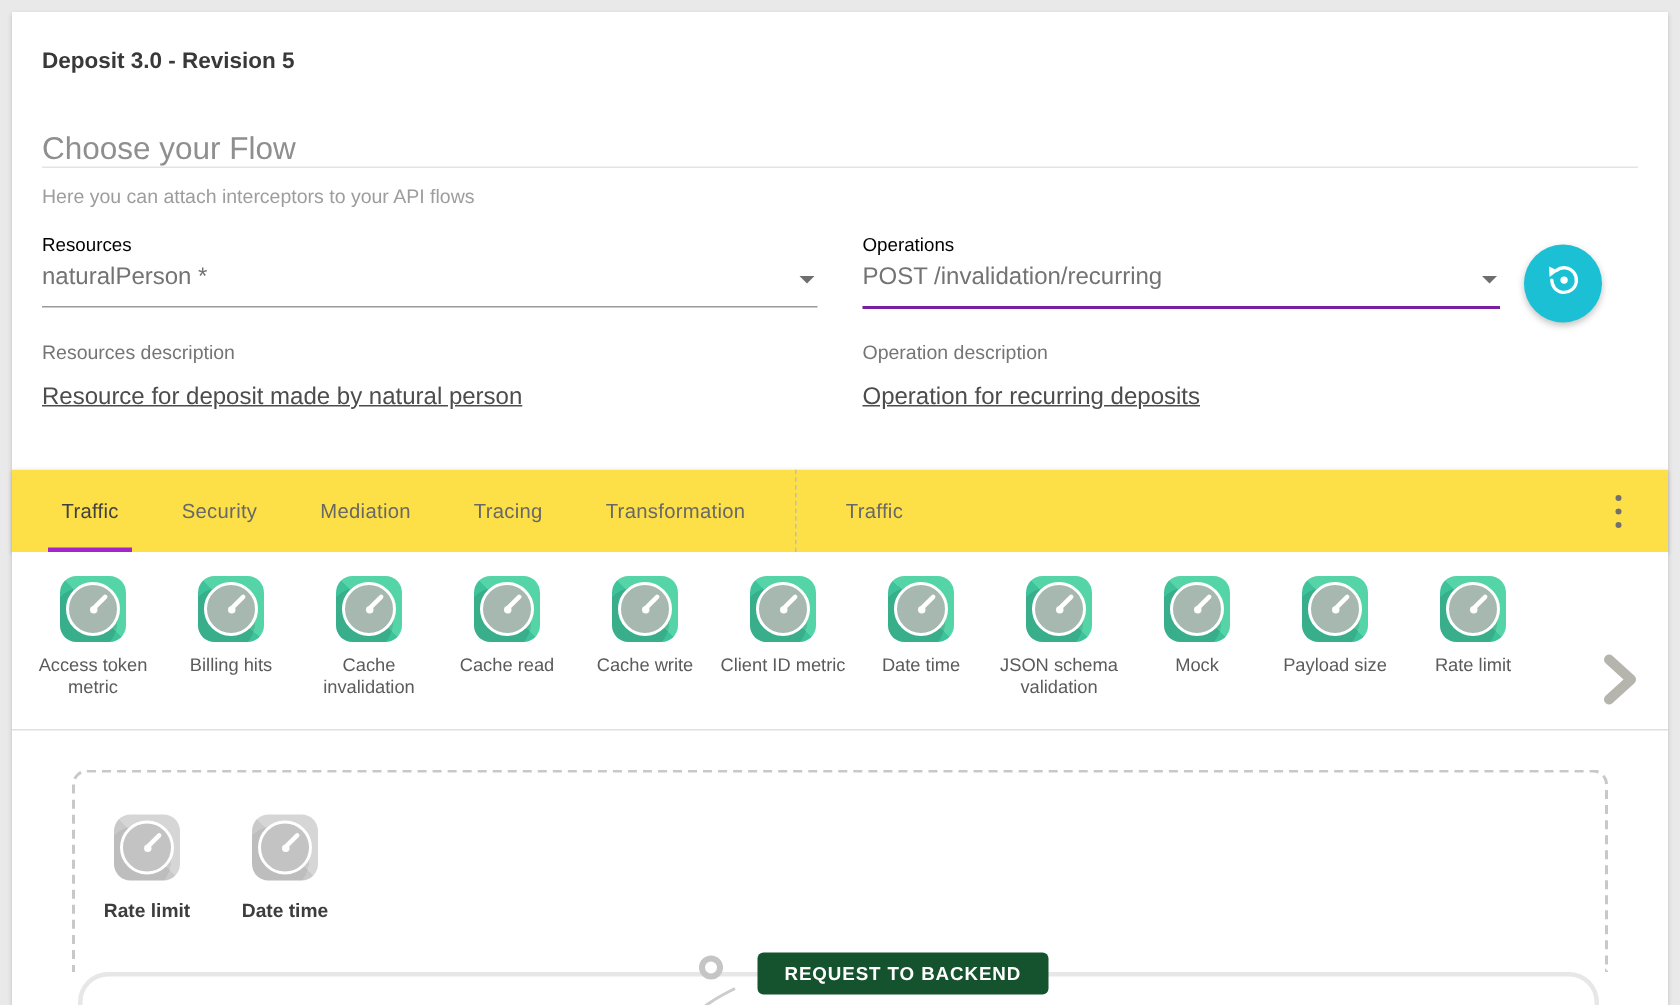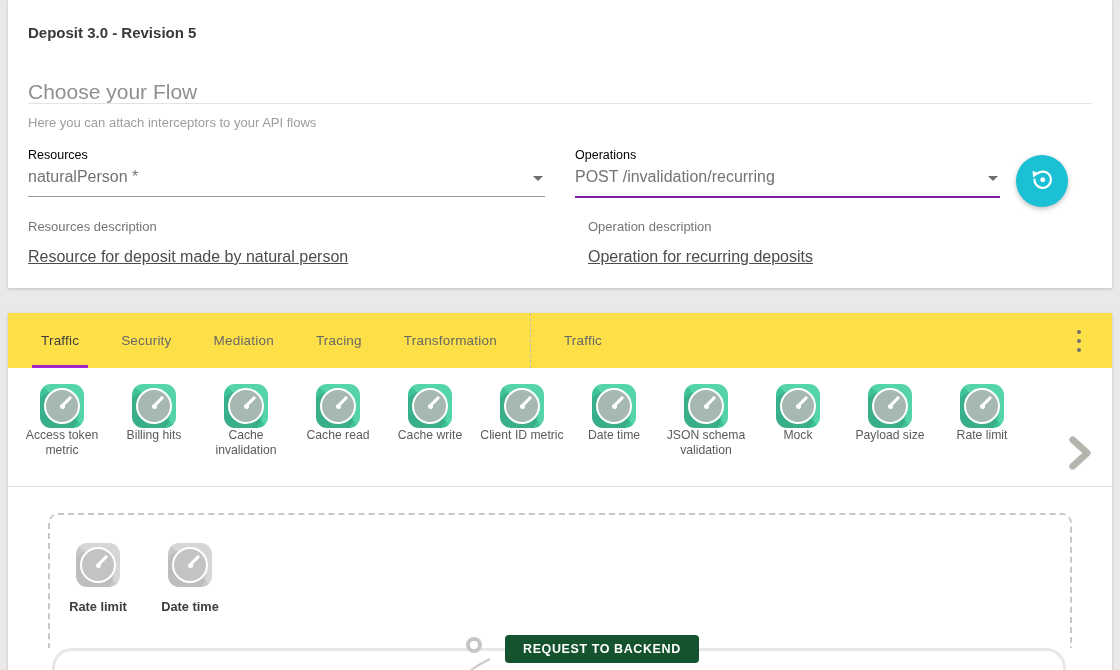--- a/index.html
+++ b/index.html
@@ -1,57 +1,57 @@
 <!DOCTYPE html>
 <html><head>
 <meta charset="utf-8">
 <style>
   * { margin:0; padding:0; box-sizing:border-box; }
   html,body { width:1120px; height:670px; overflow:hidden;
     font-family:"Liberation Sans", sans-serif; background:#e9e9e9; }
   .card { position:absolute; left:8px; width:1104px; background:#fff;
     box-shadow:0 1px 3px rgba(0,0,0,0.18); }
   
-  #card-top { top:0; height:288px; }
+  #card-top { top:8px; height:360px; }
   .page-title { position:absolute; left:20px; top:24px; font-size:15px; font-weight:bold; color:#393939; }
   .section-title { position:absolute; left:20px; top:80px; font-size:21px; font-weight:400; color:#8f8f8f; }
   .section-divider { position:absolute; left:20px; right:20px; top:103px; border-top:1px solid #e3e3e3; }
   .section-subtitle { position:absolute; left:20px; top:115px; font-size:13px; color:#9d9d9d; }
   .field { position:absolute; }
   .field-label { font-size:12.5px; color:#000000; }
   .field-value { margin-top:6px; font-size:16px; color:#737373; position:relative; padding-bottom:10px; }
   .field-underline-gray { border-bottom:1px solid #9a9a9a; }
   .field-underline-purple { border-bottom:2px solid #7b1fa2; }
   .caret { position:absolute; right:2px; top:8px; width:0; height:0;
     border-left:5px solid transparent; border-right:5px solid transparent; border-top:5px solid #6e6e6e; }
   #field-resources { left:20px; top:148px; width:517px; }
   #field-operations { left:567px; top:148px; width:425px; }
   .desc-label { font-size:13px; color:#757575; }
   .desc-value { margin-top:14px; font-size:16px; color:#4c4c4c;text-decoration:underline; }
   #desc-resource { position:absolute; left:20px; top:219px; }
-  #desc-operation { position:absolute; left:567px; top:219px;margin-left:13px; }
+  #desc-operation { position:absolute; left:567px; top:219px; }
   .fab { position:absolute; left:1008px; top:155px; width:52px; height:52px; border-radius:50%;
     background:#1bc0d4; box-shadow:0 2px 5px rgba(0,0,0,0.25); display:flex; align-items:center; justify-content:center; cursor:pointer; }
   
   #card-bottom { top:313px; height:357px; overflow:hidden; }
   .tab-strip { position:absolute; left:0; top:0; right:0; height:55px; background:#fde047;
     box-shadow:0 2px 3px rgba(0,0,0,0.12); display:flex; align-items:stretch; padding-left:12px; }
   .tab { position:relative; display:flex; align-items:center; padding:0 21px; cursor:pointer;
     font-size:13.5px; color:#686868; font-weight:500; letter-spacing:0.2px; }
   .tab.active { color:#3f3f3f; }
   .tab.active::after { content:""; position:absolute; left:12px; right:12px; bottom:0; height:3px; background:#a326c9; }
   .tab-divider { border-left:1px dashed #bdbdbd; align-self:stretch; margin:0 12px; }
   .kebab { position:absolute; right:24px; top:17px; width:18px; height:22px; display:flex;
     flex-direction:column; align-items:center; justify-content:space-between; cursor:pointer; }
   .kebab i { width:4px; height:4px; border-radius:50%; background:#707070; }
   
   .palette { position:absolute; left:0; top:55px; right:0; height:119px; background:#fff;
     border-bottom:1px solid #e0e0e0; display:flex; padding:16px 0 0 8px; }
   .pal-item { width:92px; display:flex; flex-direction:column; align-items:center; cursor:pointer; flex:0 0 92px; }
-  .pal-label { font-size:12.2px; line-height:15px; color:#5b5b5b; text-align:center; width:100%; }
+  .pal-label { margin-top:8px; font-size:12.2px; line-height:15px; color:#5b5b5b; text-align:center; width:100%; }
   .palette-chevron { position:absolute; right:18px; top:120px; cursor:pointer; }
   
   .gauge { position:relative; width:44px; height:44px; border-radius:11px; flex:0 0 44px;
     background:linear-gradient(225deg,#55d4a8 50%,#3ec29a 50%); }
   .gauge::before { content:""; position:absolute; inset:0; border-radius:11px;
     background:radial-gradient(circle at 36% 68%, rgba(0,0,0,0.10) 0 54%, transparent 55%); }
   .gauge-dial { position:absolute; inset:4px; border-radius:50%; background:#a6b8b0; border:2px solid #fff; }
   .gauge-needle { position:absolute; left:50%; top:50%; width:3px; height:13px; background:#fff;
     border-radius:2px; transform:translate(-50%,-100%) rotate(45deg); transform-origin:bottom center; }
   .gauge-hub { position:absolute; left:50%; top:50%; width:5px; height:5px; margin:-2.5px 0 0 -2.5px;

